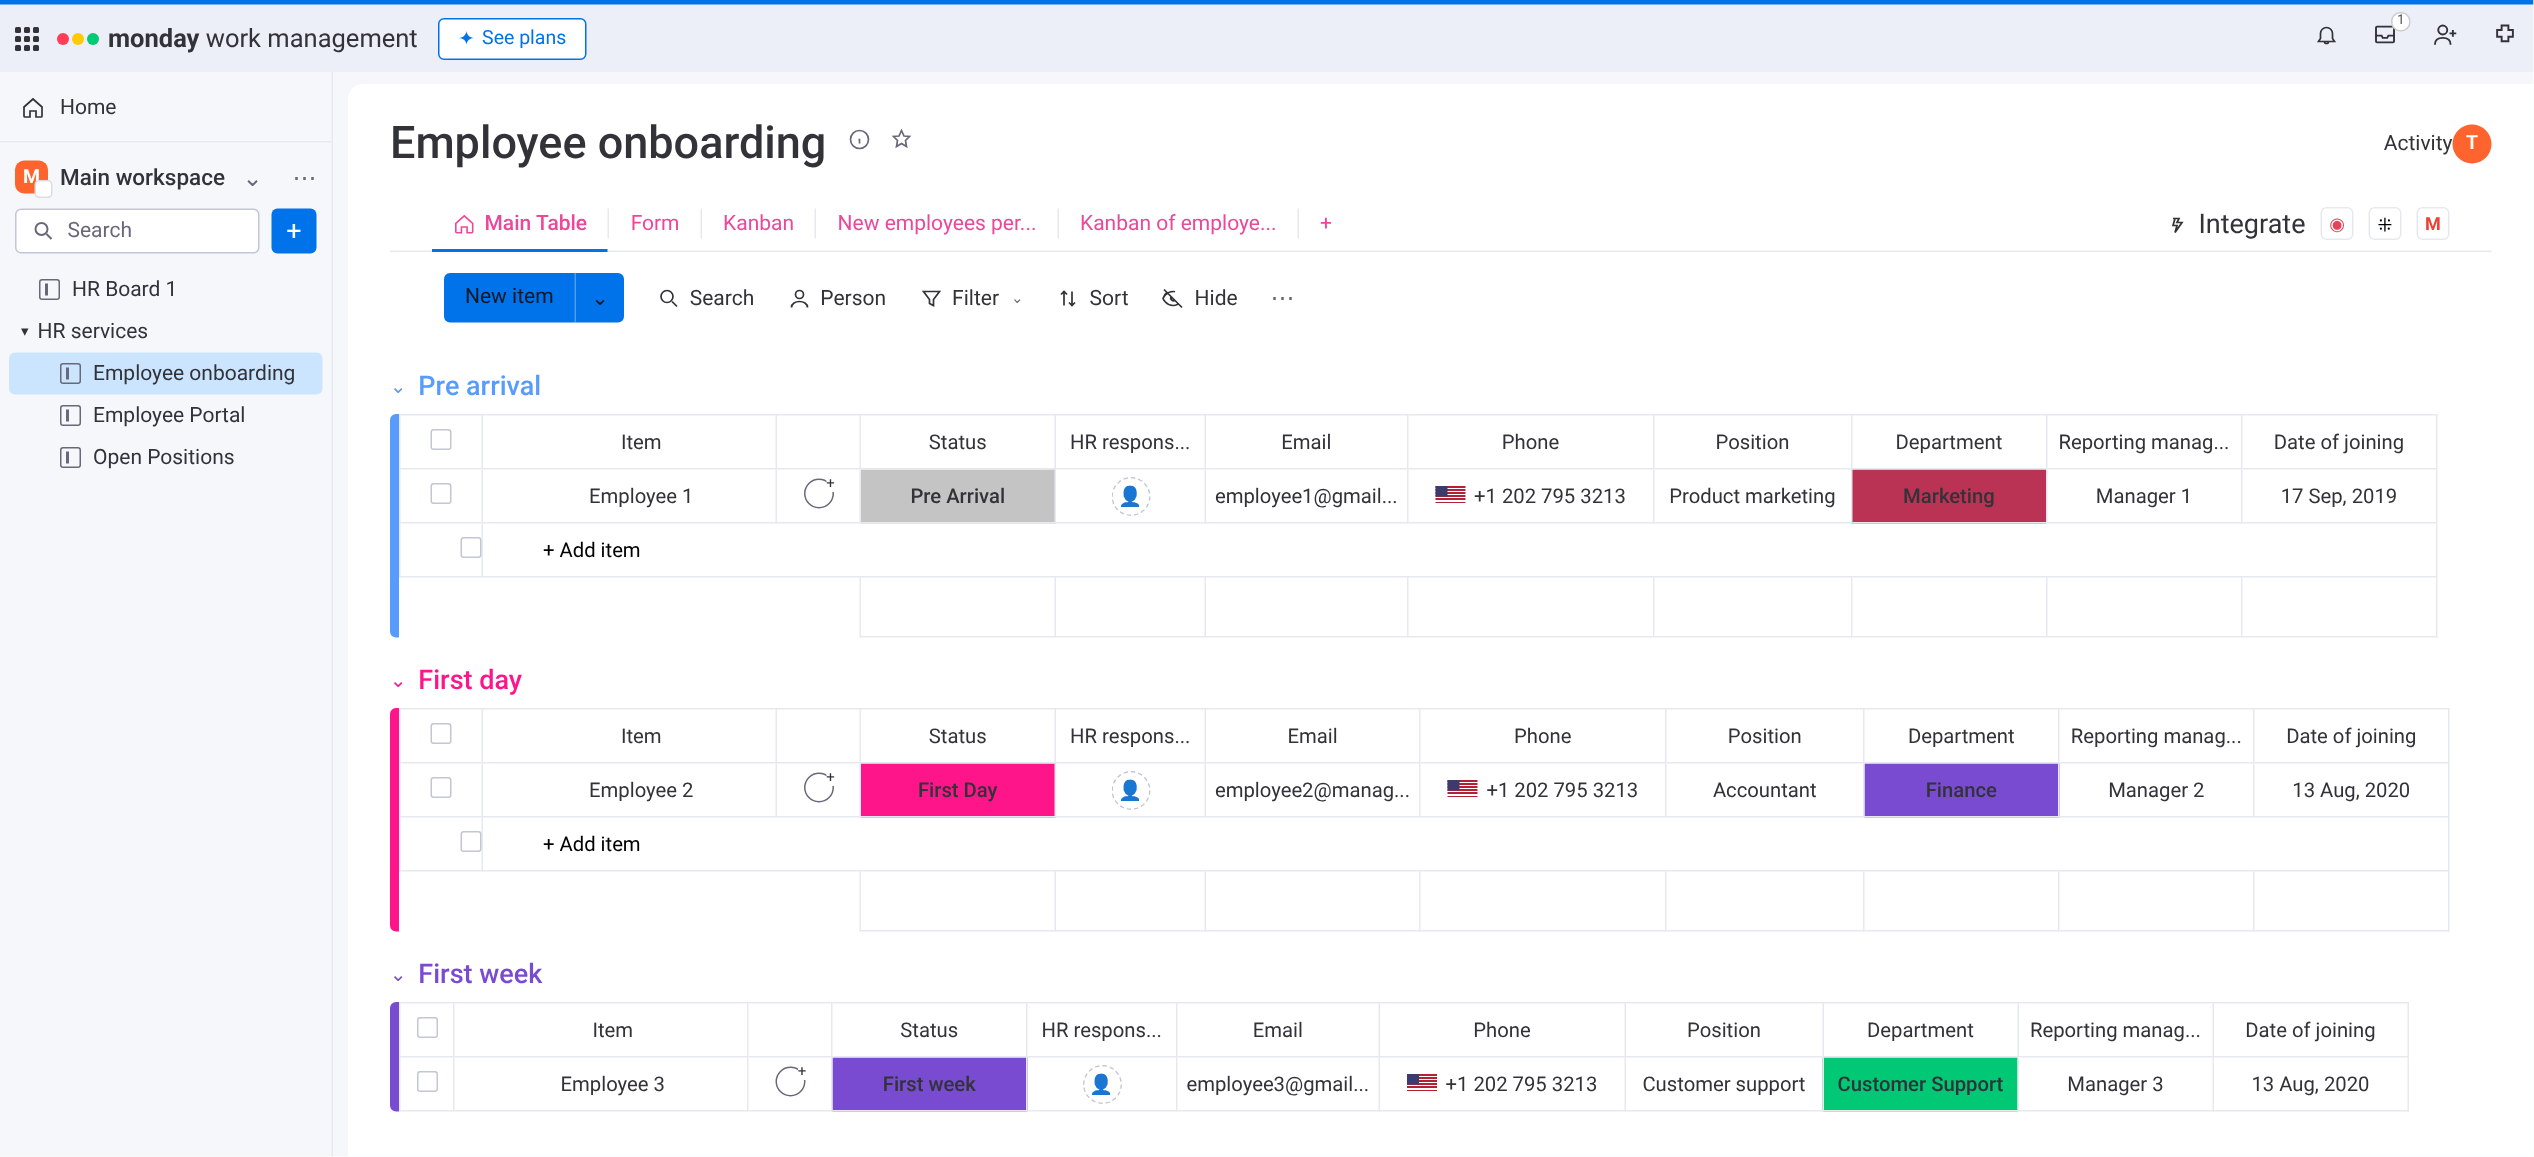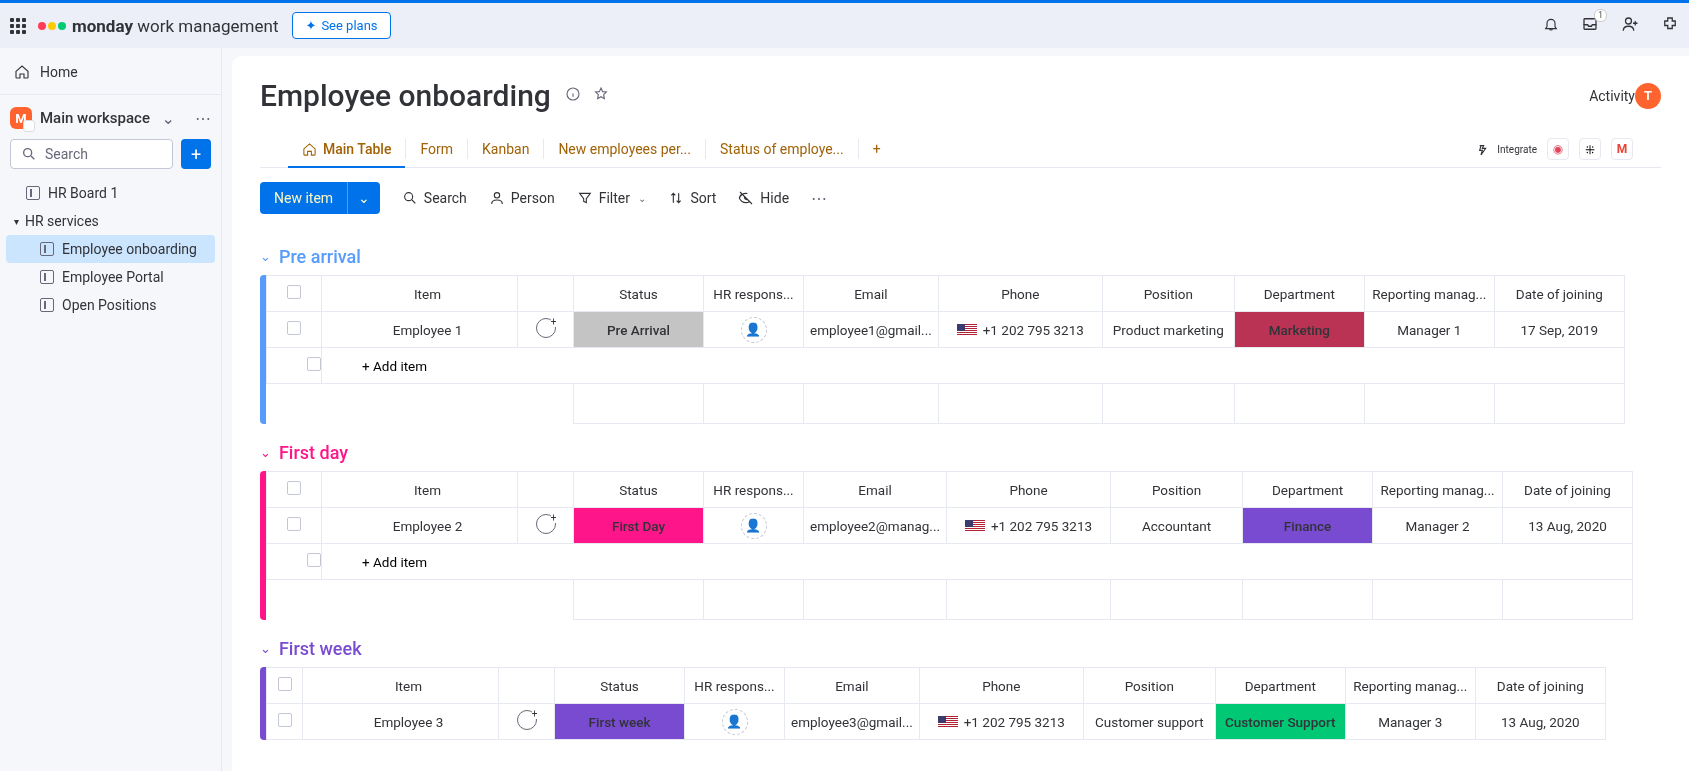--- a/index.html
+++ b/index.html
@@ -35,29 +35,29 @@
 .board-icon::after { content:""; position:absolute; left:3px; top:2px; bottom:2px; width:1.5px; background:#676879; }
 .main { flex:1; background:#fff; margin:8px 0 0 10px; border-radius:10px 0 0 0; overflow-y:auto; overflow-x:hidden; }
 .page-header { padding:22px 28px 0; }
 .title-row { display:flex; align-items:center; gap:14px; }
 .title-row h1 { font-size:30px; font-weight:500; color:#323338; }
 .title-icons { display:flex; gap:12px; color:#676879; font-size:17px; }
 .title-right { margin-left:auto; display:flex; align-items:center; }
 .activity-link { color:#323338; font-size:14px; }
 .avatar-t { width:26px; height:26px; background:#ff642e; color:#fff; border-radius:50%; display:flex; align-items:center; justify-content:center; font-size:13px; font-weight:600; }
 .tabs-row { display:flex; align-items:center; border-bottom:1px solid #e6e9ef; margin-top:18px; padding:0 28px; }
-.tab { padding:10px 14px; font-size:14px; color:#a16207; cursor:pointer; display:flex; align-items:center; gap:6px; position:relative; }
+.tab { padding:10px 14px; font-size:14px; color:#ec4899; cursor:pointer; display:flex; align-items:center; gap:6px; position:relative; }
 .tab.active { font-weight:500; }
 .tab.active::after { content:""; position:absolute; left:0; right:0; bottom:-1px; height:2px; background:#0073ea; }
 .tab-sep { width:1px; height:20px; background:#e6e9ef; }
 .tabs-right { margin-left:auto; display:flex; align-items:center; gap:10px; }
-.integrate { display:flex; align-items:center; gap:6px; color:#323338; font-size:10px; }
+.integrate { display:flex; align-items:center; gap:6px; color:#323338; font-size:18px; }
 .int-icon { width:22px; height:22px; border:1px solid #e6e9ef; border-radius:4px; display:flex; align-items:center; justify-content:center; font-size:12px; }
 .toolbar { display:flex; align-items:center; gap:22px; padding:14px 28px; }
-.new-item-btn { background:#0073ea; color:#fef9c3; border:none; border-radius:4px; display:flex; align-items:flex-start; font-size:14px; cursor:pointer; overflow:hidden; }
+.new-item-btn { background:#0073ea; color:#0f172a; border:none; border-radius:4px; display:flex; align-items:flex-start; font-size:14px; cursor:pointer; overflow:hidden;margin-left:36px; }
 .new-item-btn .txt { padding:8px 14px; }
 .new-item-btn .chev { padding:8px 10px; border-left:1px solid rgba(255,255,255,.3); }
 .tool { display:flex; align-items:center; gap:6px; color:#323338; font-size:14px; cursor:pointer; }
 .tool .chev-sm { font-size:10px; color:#676879; margin-left:2px; }
 .dots { letter-spacing:2px; color:#676879; cursor:pointer; }
 .group { margin:18px 0 0 28px; }
 .group-header { display:flex; align-items:center; gap:8px; margin-bottom:8px; }
 .group-title { font-size:18px; font-weight:500; }
 .table-wrap { display:flex; }
 .group-bar { width:6px; border-radius:4px 0 0 4px; }
@@ -213,21 +213,21 @@
           <div class="tab-sep"></div>
           <div class="tab">
             <span>Kanban</span>
           </div>
           <div class="tab-sep"></div>
           <div class="tab">
             <span>New employees per...</span>
           </div>
           <div class="tab-sep"></div>
           <div class="tab">
-            <span>Status of employe...</span>
+            <span>Kanban of employe...</span>
           </div>
           <div class="tab-sep"></div>
           <div class="tab">+</div>
           <div class="tabs-right">
           <div class="integrate">
               <svg class="auto-icon-svg" viewBox="0 0 24 24" fill="none" stroke="currentColor" stroke-width="1.7">
                 <path d="M7 7h6l-2 4h5L9 21l2-7H7l2-7z"></path>
               </svg>
               <span>Integrate</span>
             </div>

